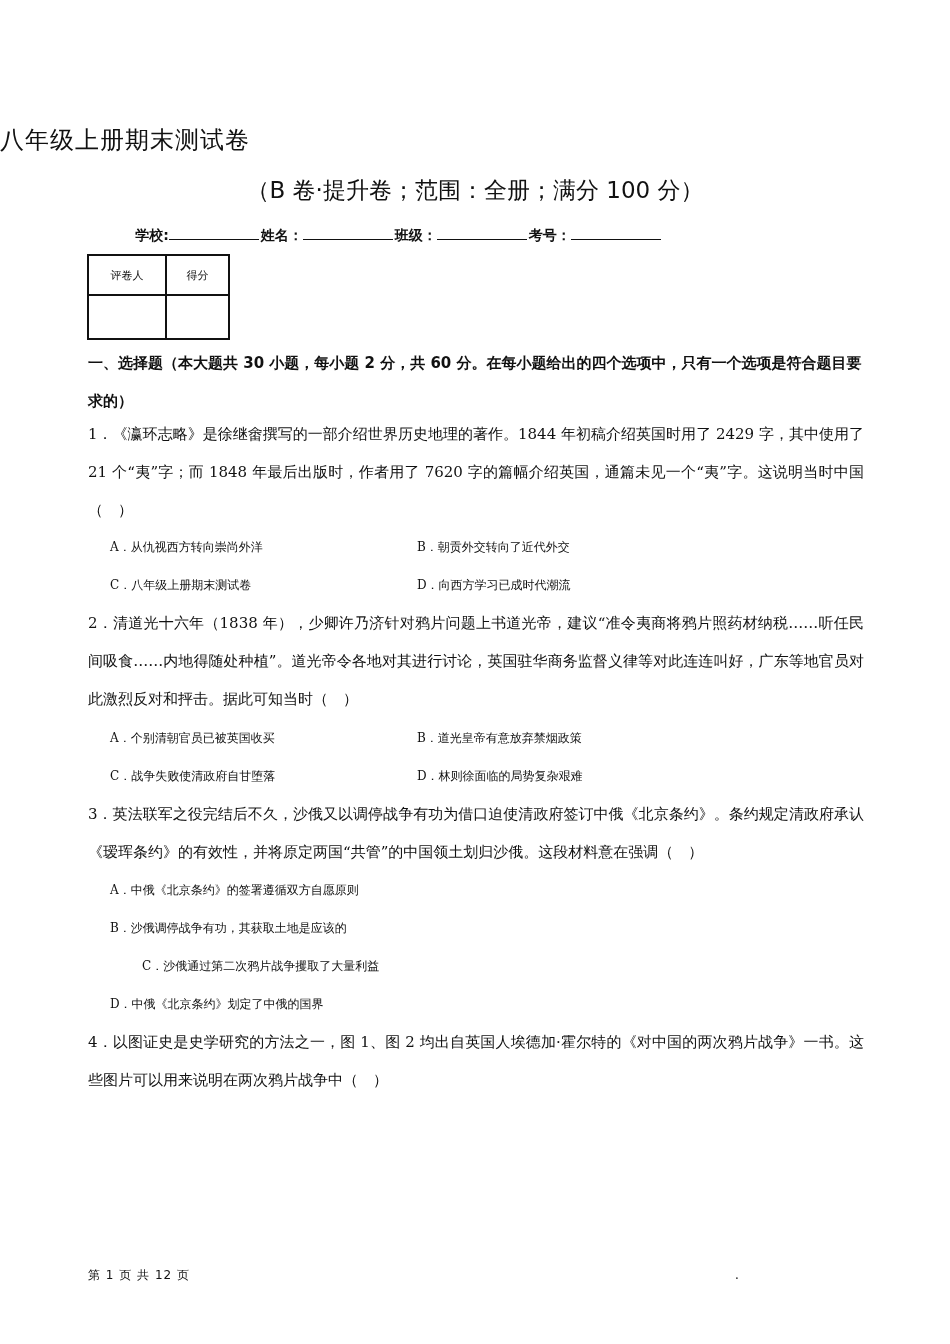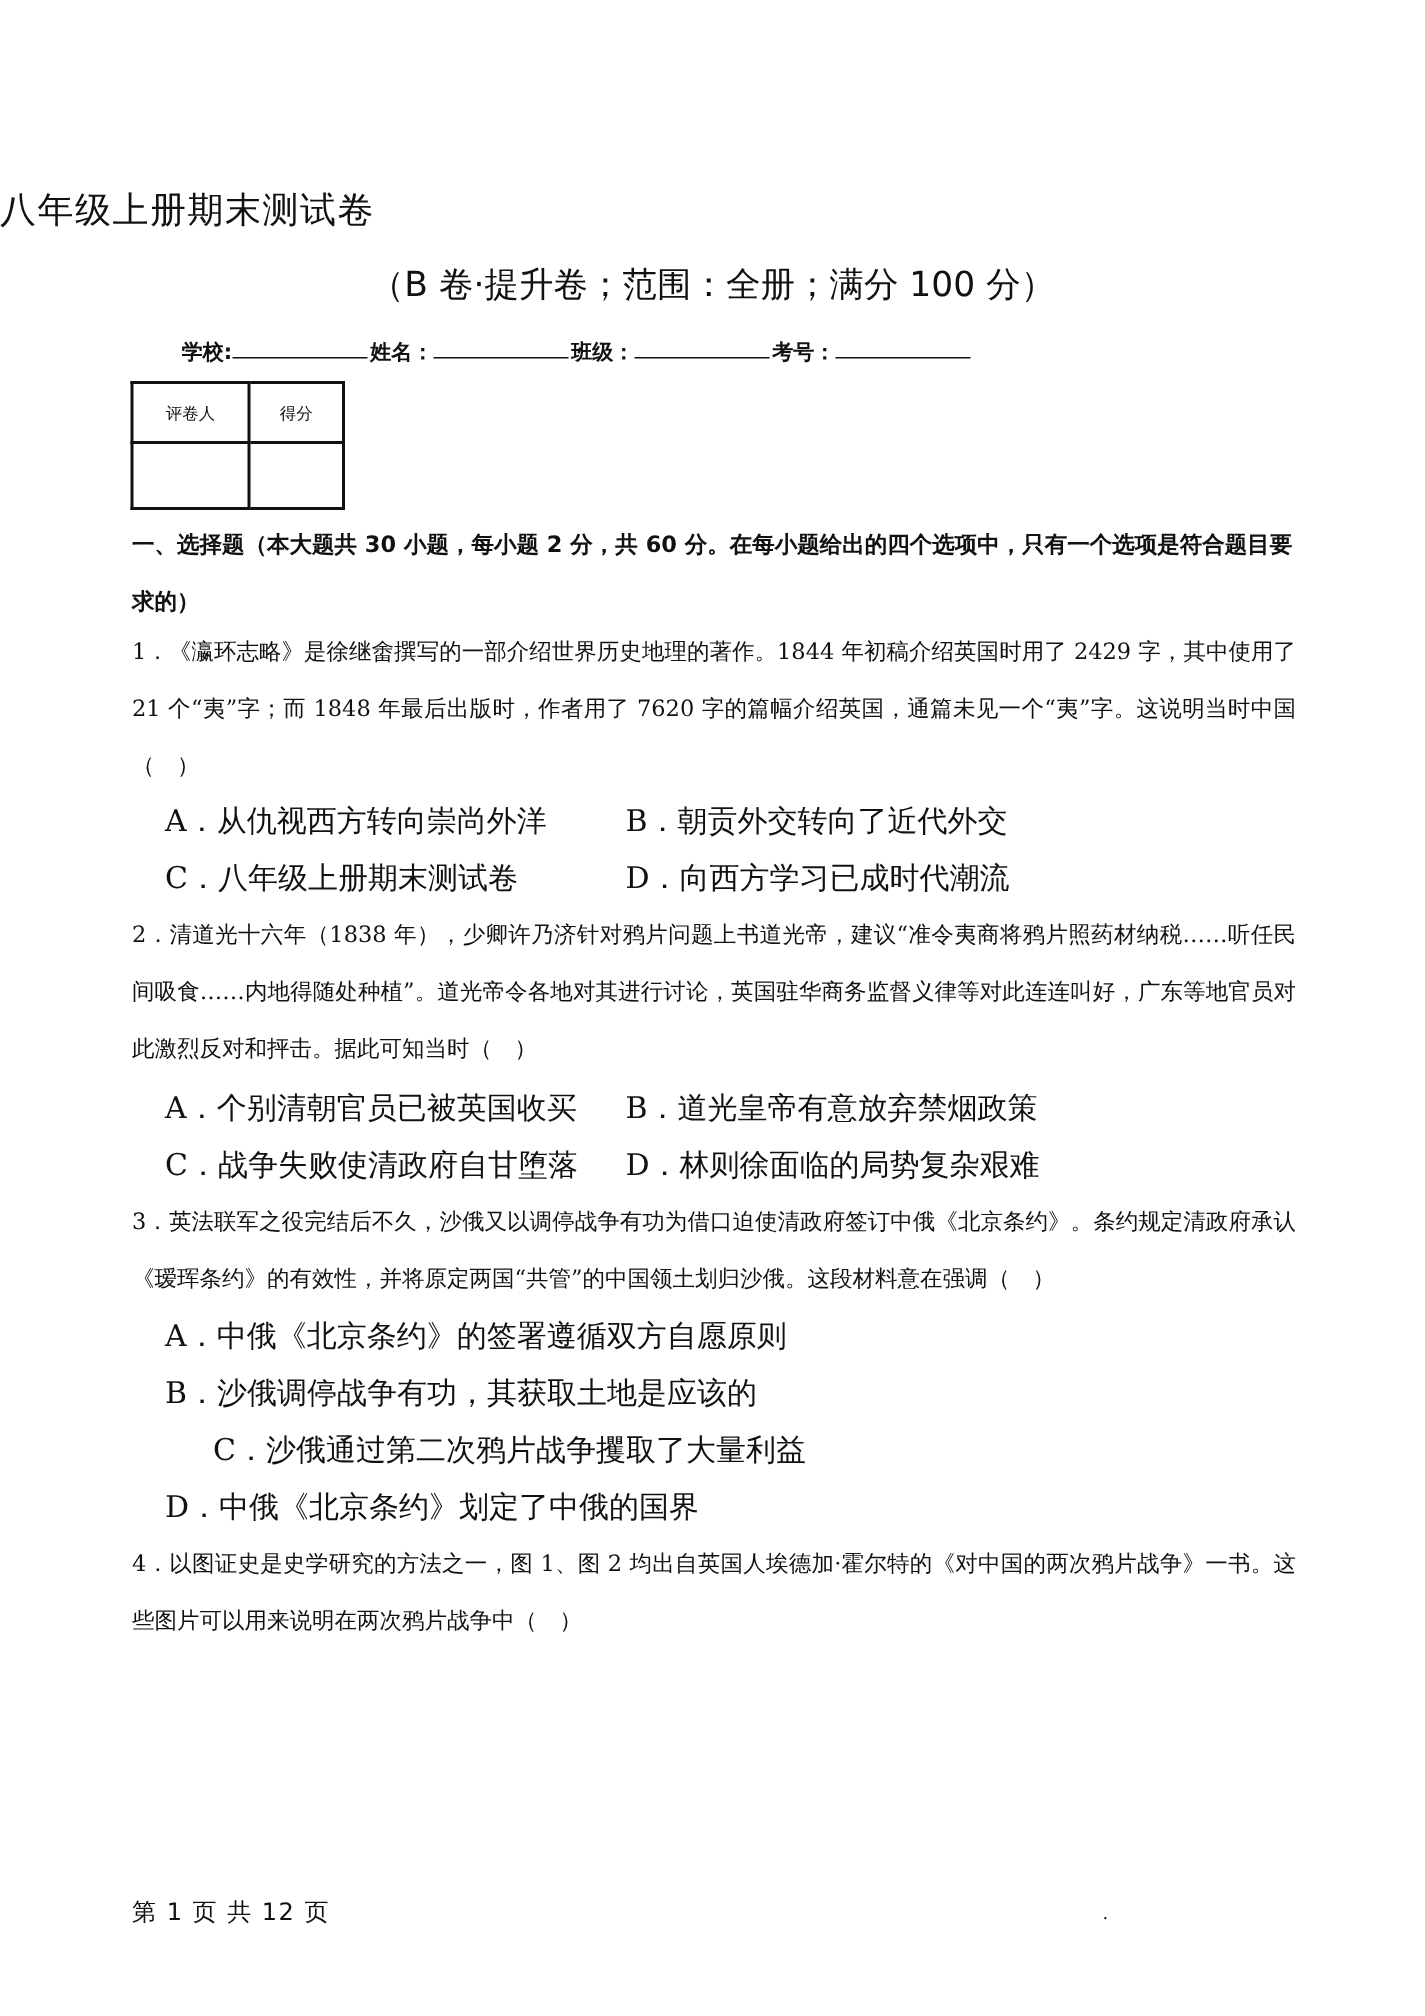--- a/index.html
+++ b/index.html
@@ -13,21 +13,21 @@
       position: absolute; left: 0; width: 950px; text-align: left;
       top: 124px; font-size: 24px; line-height: 32px; letter-spacing: 1px;
       font-family: "DejaVu Sans", "Liberation Sans", sans-serif;
     }
     .subtitle {
       position: absolute; left: 0; width: 950px; text-align: center;
       top: 174px; font-size: 23px; line-height: 32px;
       font-family: "DejaVu Sans", "Liberation Sans", sans-serif;
     }
     .info-line {
-      position: absolute; left: 0; width: 770px; text-align: center;
+      position: absolute; left: 14px; width: 770px; text-align: center;
       top: 224px; font-size: 14px; line-height: 22px; font-weight: bold;
       font-family: "DejaVu Sans", "Liberation Sans", sans-serif;
     }
     .info-line .field { display: inline-block; }
     .info-line .blank {
       display: inline-block; width: 90px; border-bottom: 1px solid #111;
       height: 14px; vertical-align: baseline; margin-right: 2px;
     }
     .grade-table {
       position: absolute; left: 87px; top: 254px;
@@ -44,24 +44,24 @@
     .section {
       position: absolute; left: 88px; width: 775px; top: 344px;
       font-size: 15px; line-height: 38px; font-weight: bold;
       font-family: "DejaVu Sans", "Liberation Sans", sans-serif;
     }
     .q {
       position: absolute; left: 88px; width: 776px;
       font-size: 15px; line-height: 38px; text-align: justify;
     }
     .opt {
-      position: absolute; font-size: 20px; line-height: 38px;
+      position: absolute; font-size: 12px; line-height: 38px;
     }
     .footer-left {
-      position: absolute; left: 88px; top: 1266px; font-size: 16px; line-height: 18px;
+      position: absolute; left: 88px; top: 1266px; font-size: 12px; line-height: 18px;
       letter-spacing: 1px;
       font-family: "DejaVu Sans", "Liberation Sans", sans-serif;
     }
     .footer-dot {
       position: absolute; left: 735px; top: 1266px; font-size: 12px; line-height: 18px;
     }
   </style>
 </head>
 <body>
 

